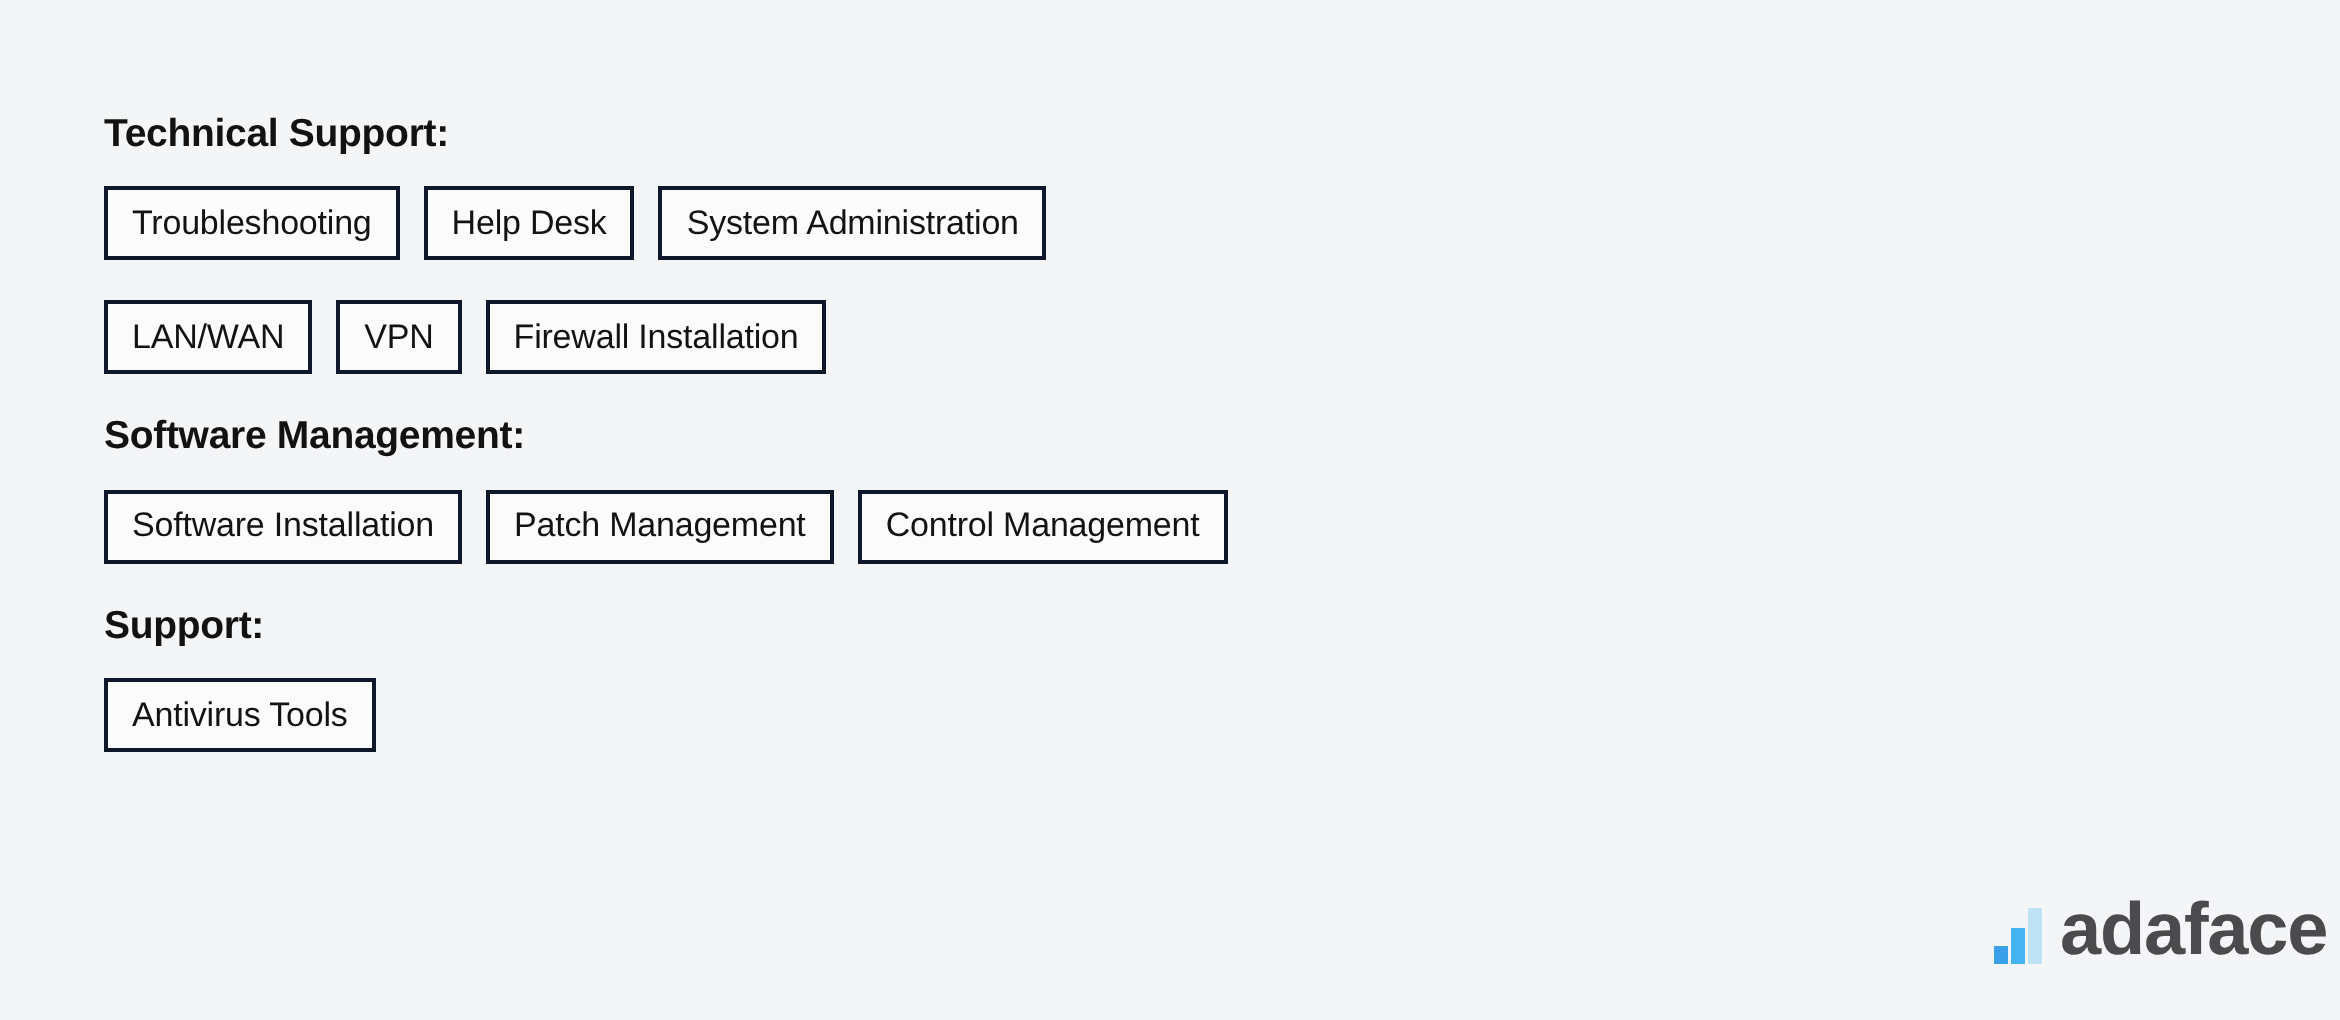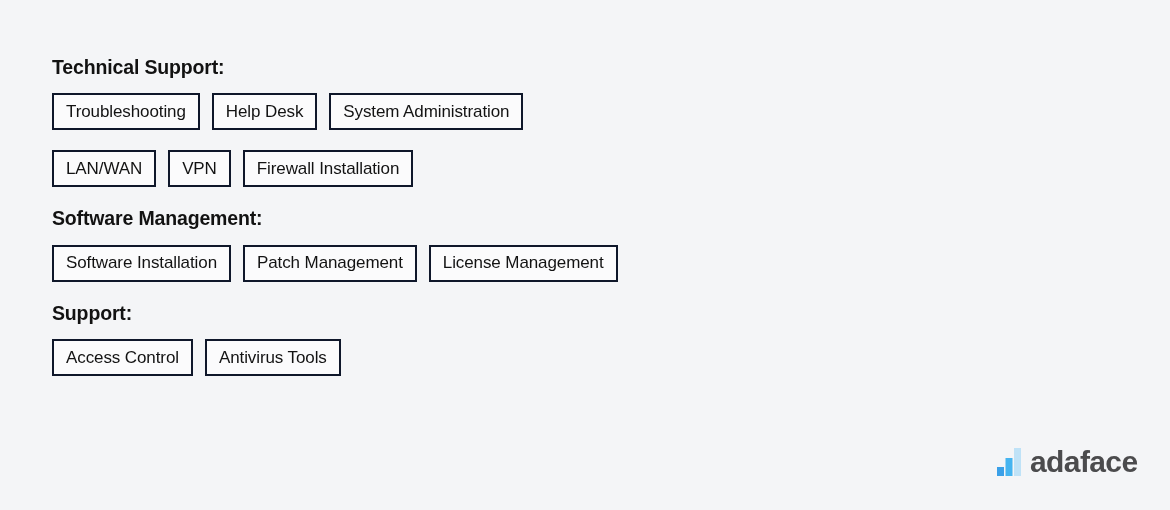--- a/index.html
+++ b/index.html
@@ -72,21 +72,21 @@
     flex-direction: row;
     align-items: flex-end;
     gap: 9px;
   }
   .brand-mark {
     display: block;
     width: 24px;
     height: 28px;
   }
   .brand-word {
-    font-size: 30px;
+    font-size: 37px;
     font-weight: bold;
     color: #4b4b4d;
     line-height: 0.92;
     letter-spacing: -0.6px;
   }
 </style>
 </head>
 <body>
 
 <div class="canvas">
@@ -108,28 +108,27 @@
         <div class="chip">VPN</div>
         <div class="chip">Firewall Installation</div>
       </div>
     </div>
 
     <div class="group">
       <div class="group-heading">Software Management:</div>
       <div class="chip-row">
         <div class="chip">Software Installation</div>
         <div class="chip">Patch Management</div>
-        <div class="chip">License Management</div>
+        <div class="chip">Control Management</div>
       </div>
     </div>
 
     <div class="group">
       <div class="group-heading">Support:</div>
       <div class="chip-row">
-        <div class="chip">Access Control</div>
         <div class="chip">Antivirus Tools</div>
       </div>
     </div>
 
   </div>
 
   <div class="brand">
     <svg class="brand-mark" viewBox="0 0 24 28" xmlns="http://www.w3.org/2000/svg">
       <rect x="0" y="19" width="7" height="9" fill="#3aa0e8"></rect>
       <rect x="8.5" y="10" width="7" height="18" fill="#45b4f0"></rect>

